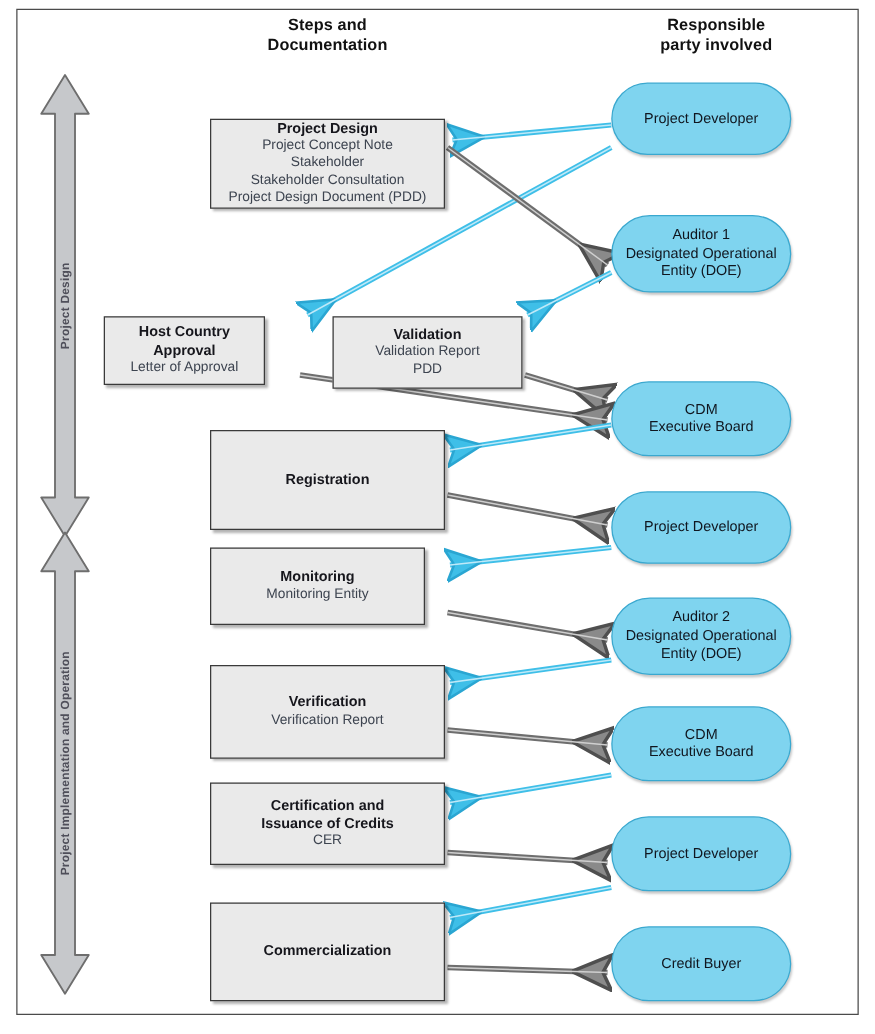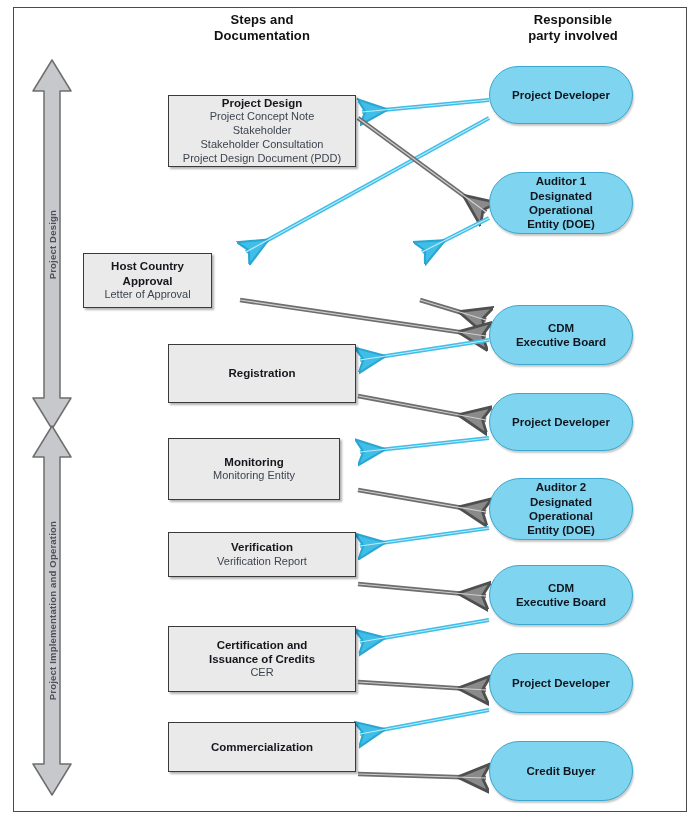--- a/index.html
+++ b/index.html
@@ -48,21 +48,21 @@
   }
   .step .t{font-weight:bold;font-size:11.5px;color:#16161c;line-height:1.24;}
   .step .s{font-size:11px;color:#3d4450;line-height:1.26;}
 
   
   .party{
     position:absolute;background:#7fd4ef;border:1.5px solid #3aa8cf;
     border-radius:999px;box-sizing:border-box;
     display:flex;align-items:center;justify-content:center;text-align:center;
     box-shadow:1px 2px 2px rgba(0,0,0,.22);
-    font-weight:bold;font-size:11.5px;color:#10161f;line-height:1.26;padding:2px 8px;
+    font-weight:normal;font-size:11.5px;color:#10161f;line-height:1.26;padding:2px 8px;
   }
 </style>
 </head>
 <body>
 
 <div id="stage">
   <div id="frame"></div>
 
   <div class="col-head" id="head-steps">Steps and<br>Documentation</div>
   <div class="col-head" id="head-party">Responsible<br>party involved</div>
@@ -136,41 +136,46 @@
     <div class="s">Stakeholder</div>
     <div class="s">Stakeholder Consultation</div>
     <div class="s">Project Design Document (PDD)</div>
   </div>
 
   <div class="step" style="left:83px;top:253px;width:129px;height:55px">
     <div class="t">Host Country Approval</div>
     <div class="s">Letter of Approval</div>
   </div>
 
+  <div class="step" style="left:266px;top:253px;width:152px;height:58px">
+    <div class="t">Validation</div>
+    <div class="s">Validation Report</div>
+    <div class="s">PDD</div>
+  </div>
 
-  <div class="step" style="left:168px;top:344px;width:188px;height:59px">
+  <div class="step" style="left:168px;top:344px;width:188px;height:80px">
     <div class="t">Registration</div>
   </div>
 
   <div class="step" style="left:168px;top:438px;width:172px;height:62px">
     <div class="t">Monitoring</div>
     <div class="s">Monitoring Entity</div>
   </div>
 
-  <div class="step" style="left:168px;top:532px;width:188px;height:45px">
+  <div class="step" style="left:168px;top:532px;width:188px;height:75px">
     <div class="t">Verification</div>
     <div class="s">Verification Report</div>
   </div>
 
   <div class="step" style="left:168px;top:626px;width:188px;height:66px">
     <div class="t">Certification and<br>Issuance of Credits</div>
     <div class="s">CER</div>
   </div>
 
-  <div class="step" style="left:168px;top:722px;width:188px;height:50px">
+  <div class="step" style="left:168px;top:722px;width:188px;height:79px">
     <div class="t">Commercialization</div>
   </div>
 
   <div class="party" style="left:489px;top:66px;width:144px;height:58px">Project Developer</div>
   <div class="party" style="left:489px;top:172px;width:144px;height:62px">Auditor 1<br>Designated Operational<br>Entity (DOE)</div>
   <div class="party" style="left:489px;top:305px;width:144px;height:60px">CDM<br>Executive Board</div>
   <div class="party" style="left:489px;top:393px;width:144px;height:58px">Project Developer</div>
   <div class="party" style="left:489px;top:478px;width:144px;height:62px">Auditor 2<br>Designated Operational<br>Entity (DOE)</div>
   <div class="party" style="left:489px;top:565px;width:144px;height:60px">CDM<br>Executive Board</div>
   <div class="party" style="left:489px;top:653px;width:144px;height:60px">Project Developer</div>

